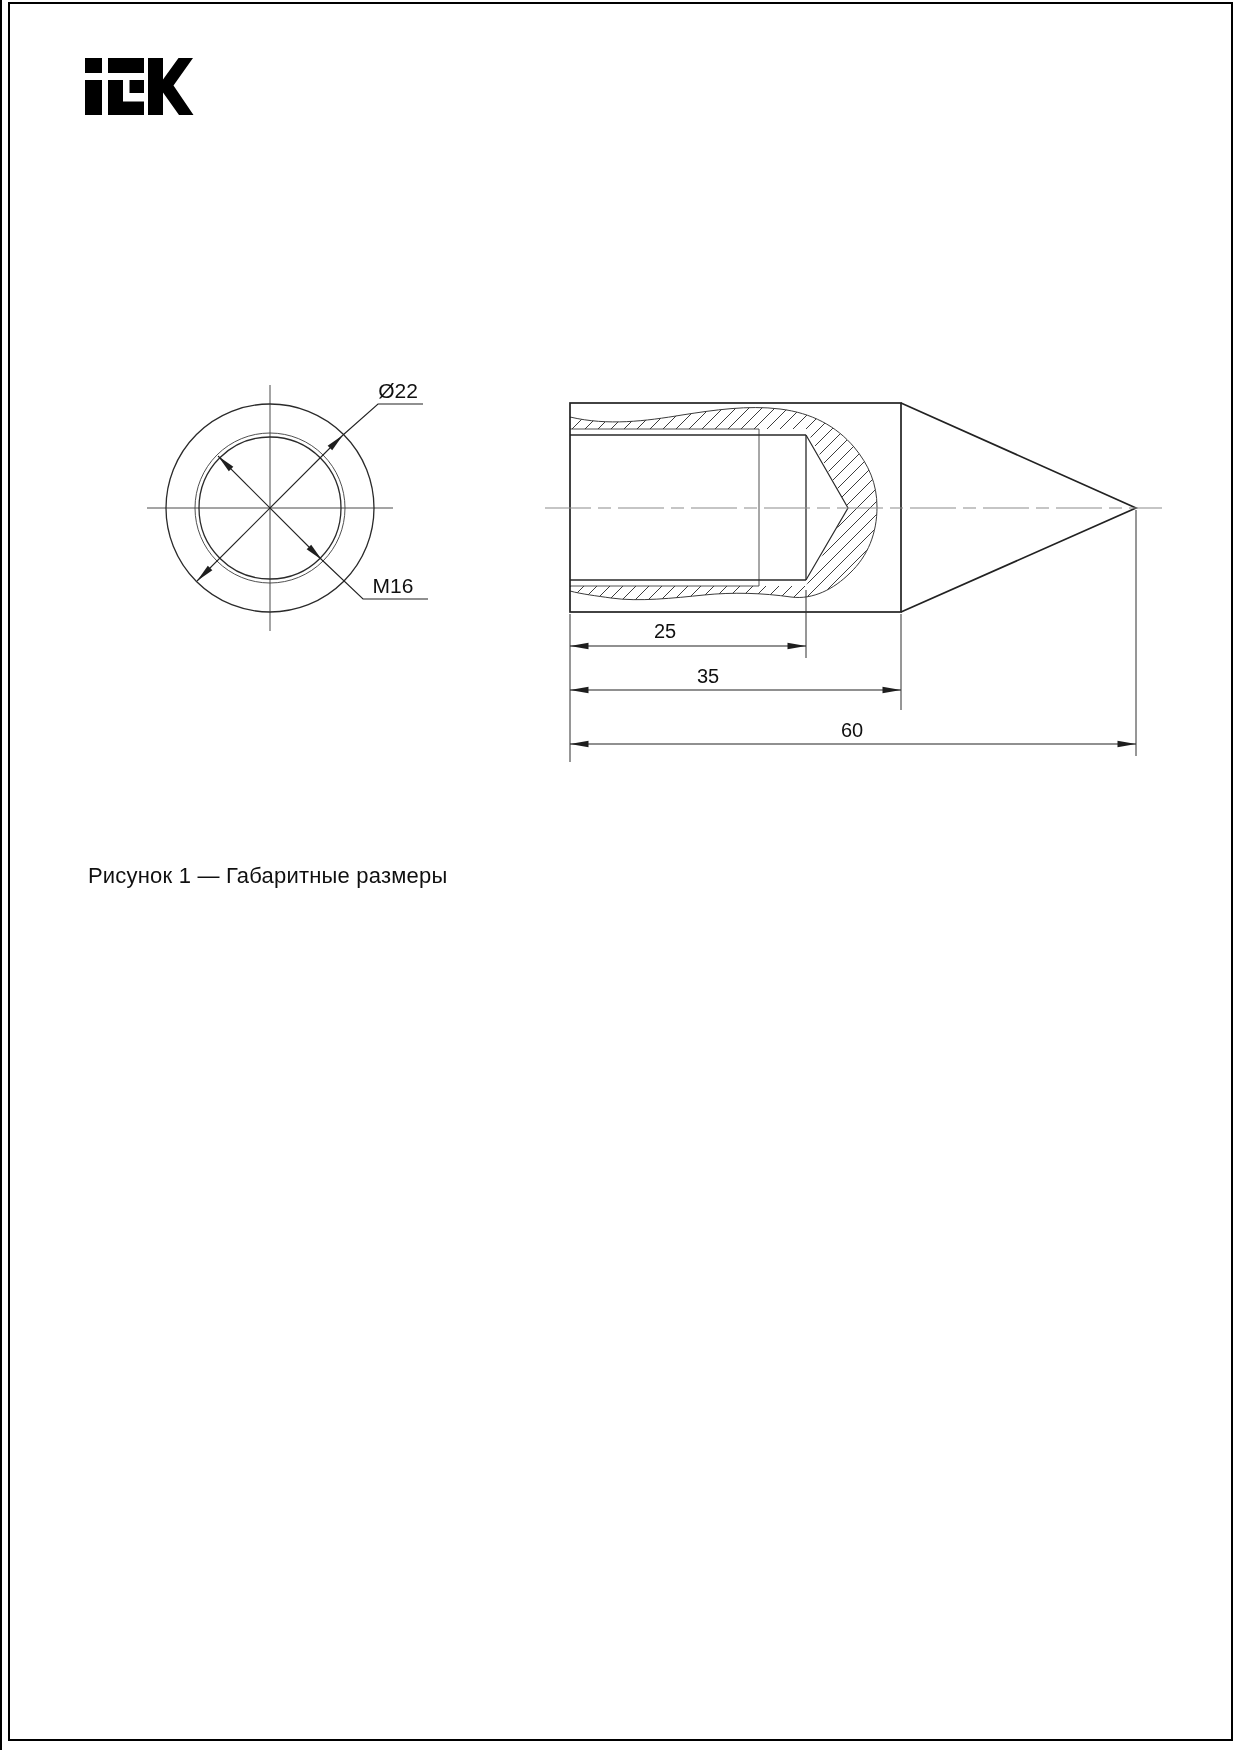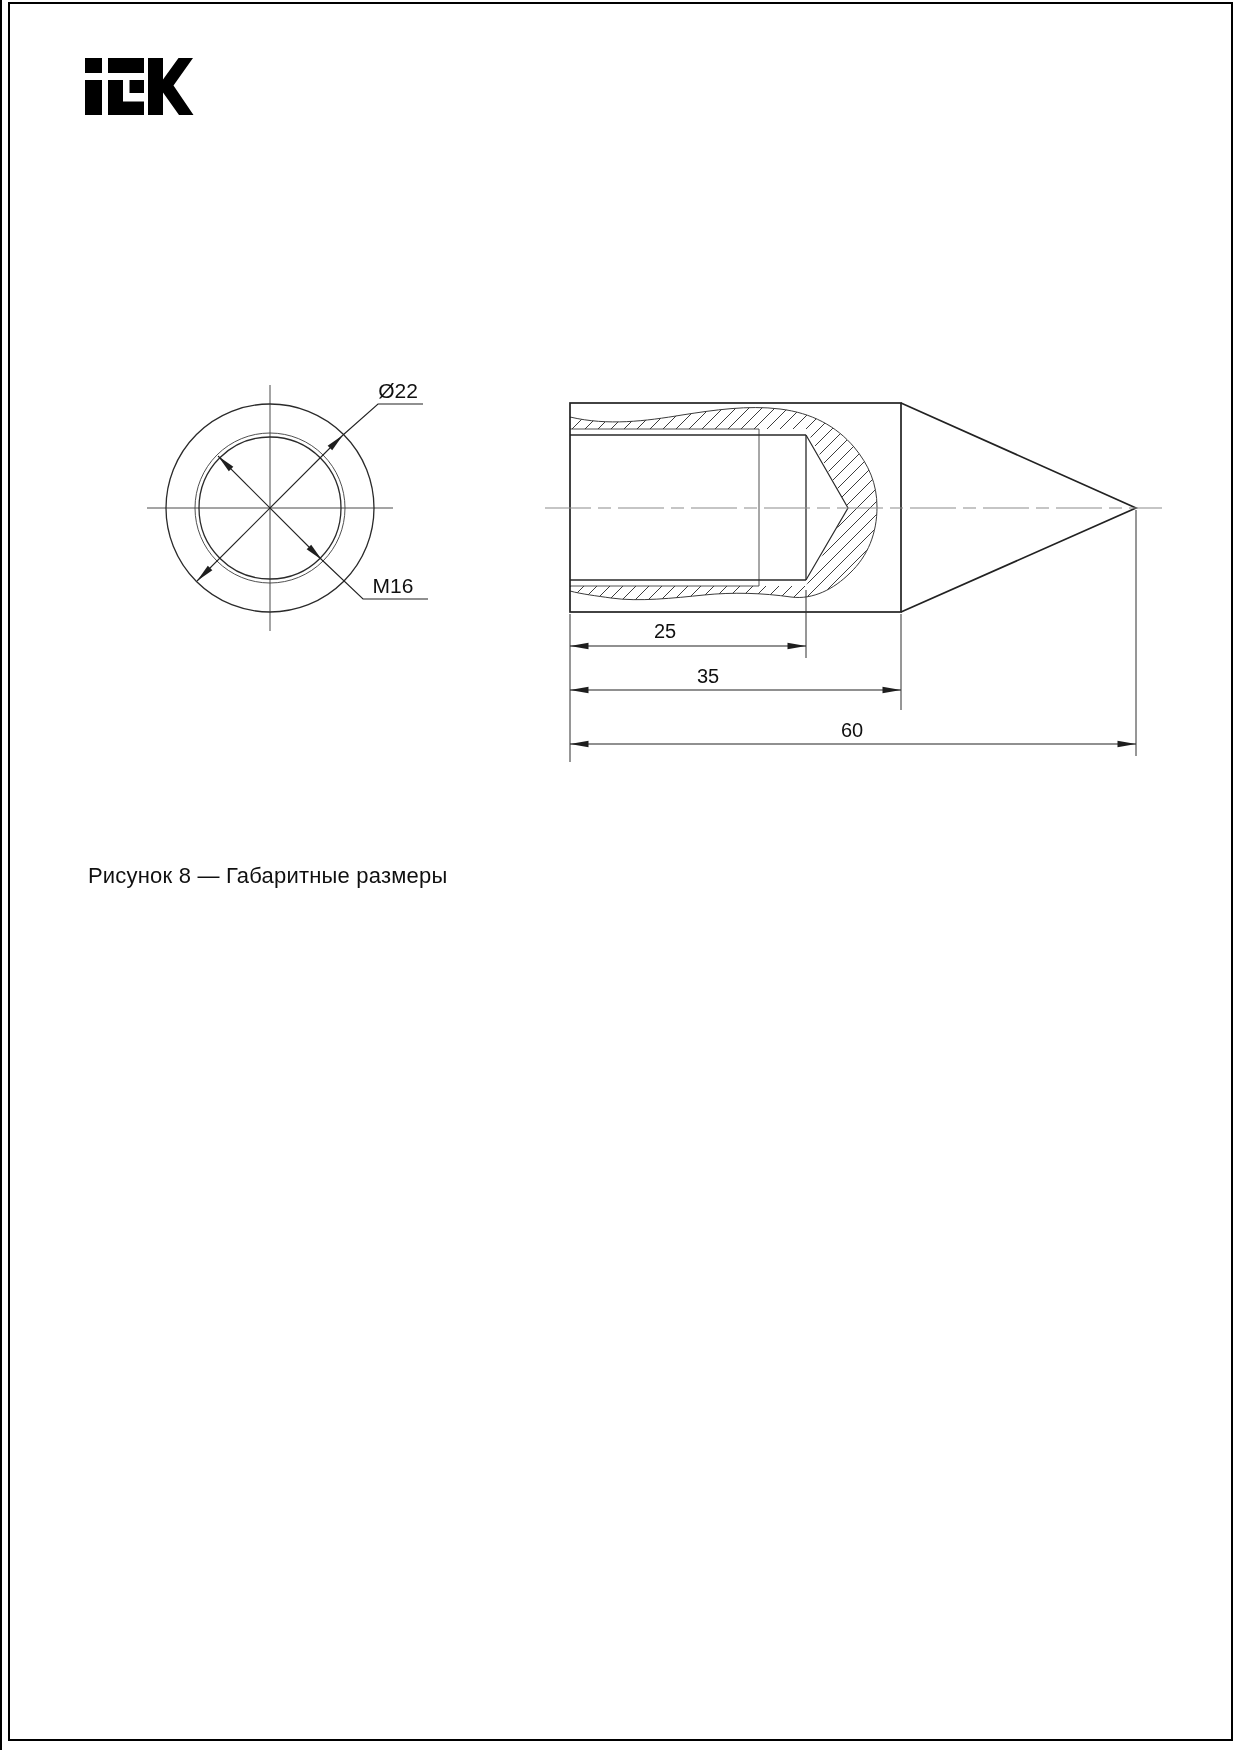--- a/index.html
+++ b/index.html
@@ -111,13 +111,13 @@
     <line x1="570" y1="646" x2="806" y2="646" stroke="#222" stroke-width="1.1" marker-start="url(#arr)" marker-end="url(#arr)"></line>
     <line x1="570" y1="690" x2="901" y2="690" stroke="#222" stroke-width="1.1" marker-start="url(#arr)" marker-end="url(#arr)"></line>
     <line x1="570" y1="744" x2="1136" y2="744" stroke="#222" stroke-width="1.1" marker-start="url(#arr)" marker-end="url(#arr)"></line>
 
     <text class="dim-text" x="665" y="638" text-anchor="middle">25</text>
     <text class="dim-text" x="708" y="683" text-anchor="middle">35</text>
     <text class="dim-text" x="852" y="737" text-anchor="middle">60</text>
   </g>
 </svg>
 
-<div class="caption">Рисунок 8 — Габаритные размеры</div>
+<div class="caption">Рисунок 1 — Габаритные размеры</div>
 
 </body></html>

